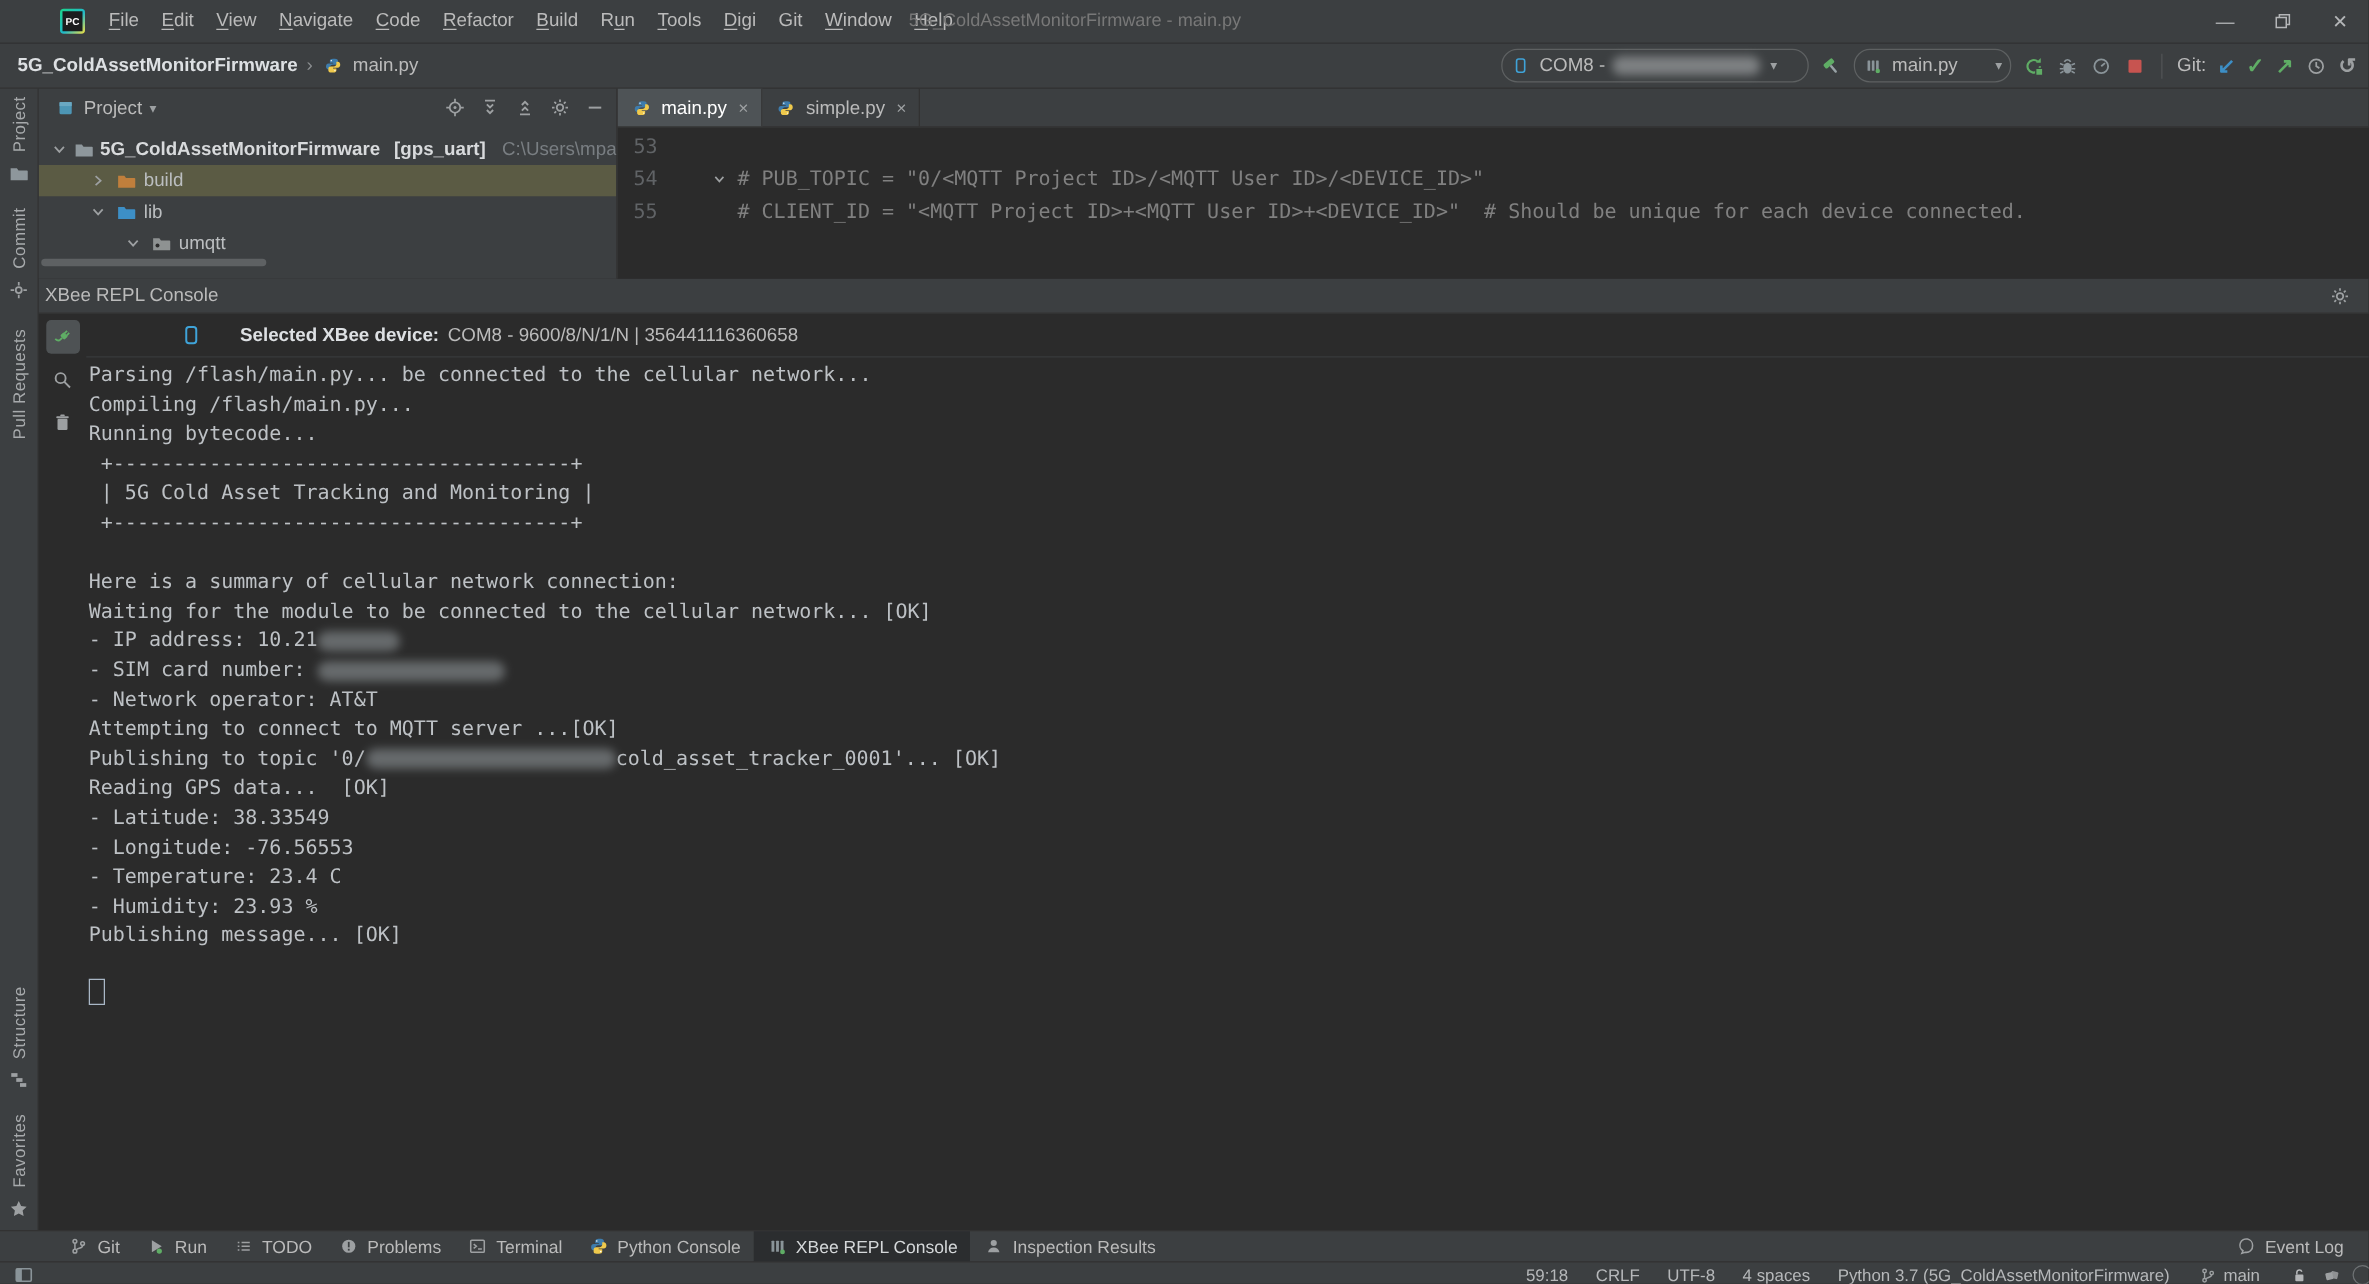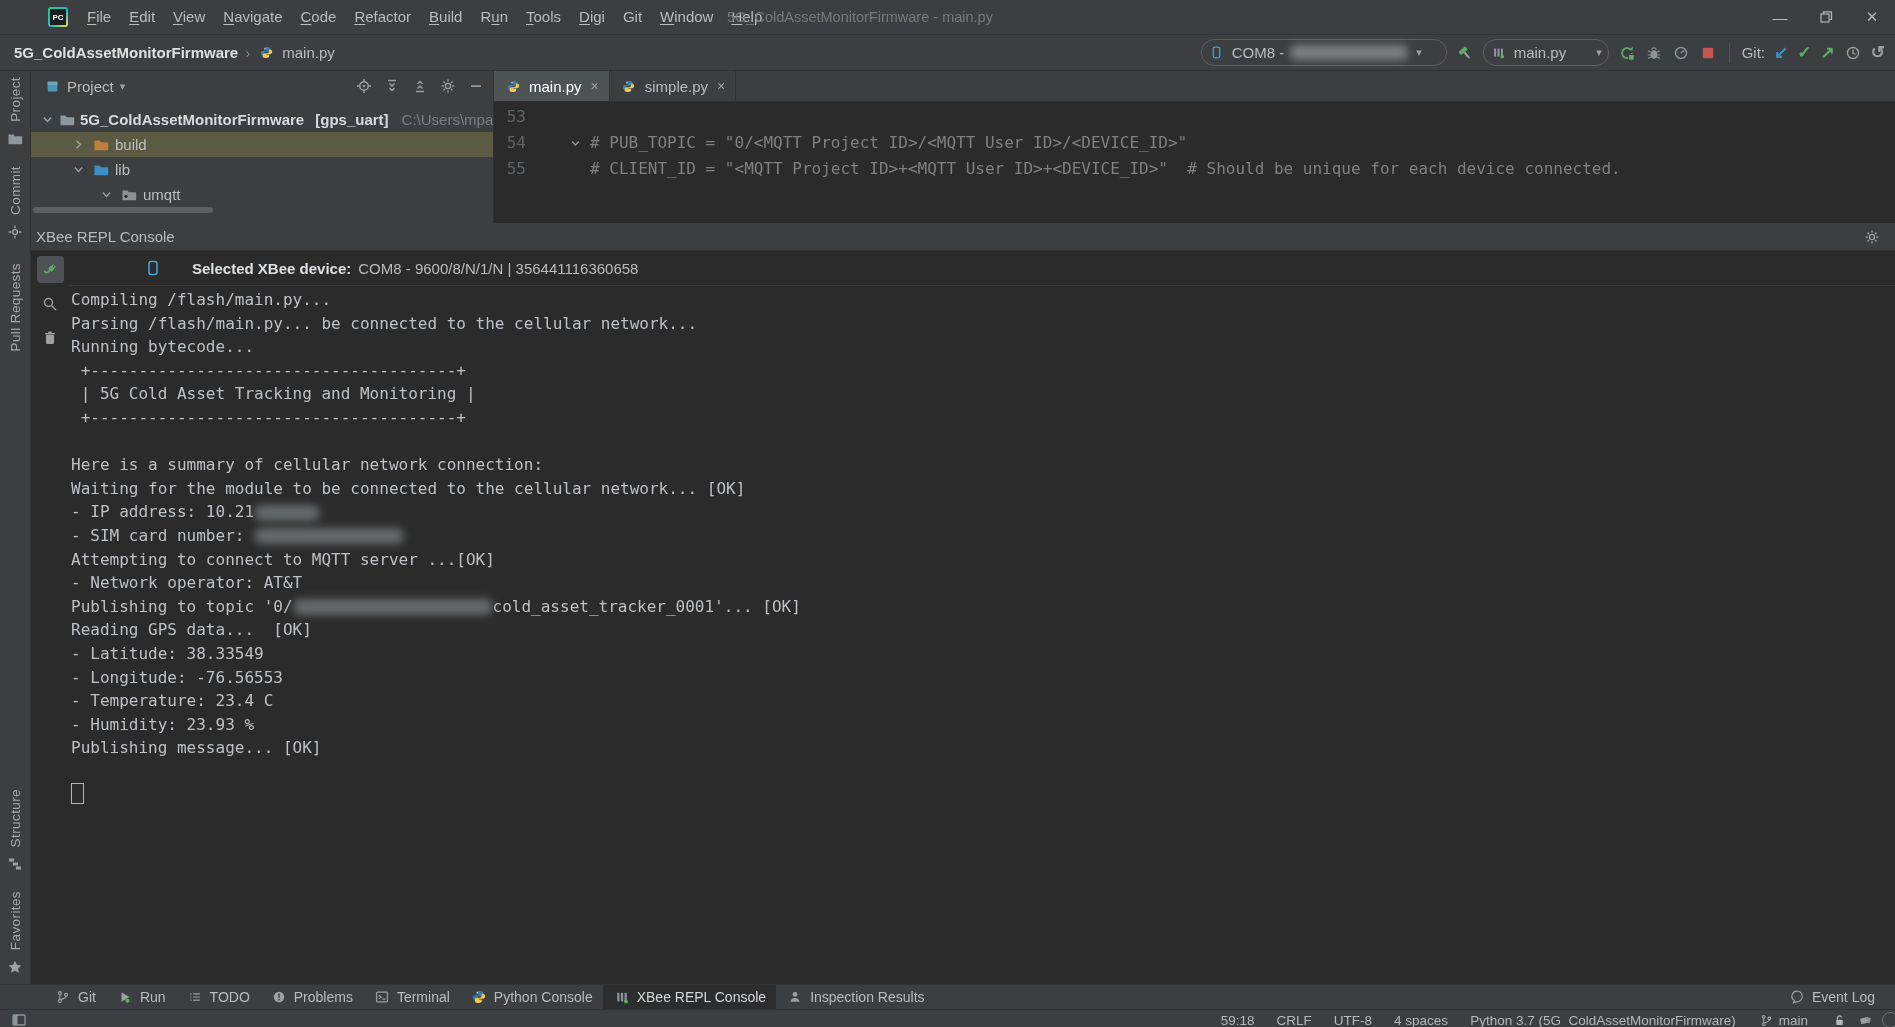--- a/index.html
+++ b/index.html
@@ -481,33 +481,33 @@
           <div class="device-row">
             <span class="ic">
                 <svg viewBox="0 0 16 16" fill="none" stroke="#3fa3d8" stroke-width="1.6">
                   <rect x="4" y="1.5" width="8" height="13" rx="2.2"></rect>
                 </svg>
               </span>
             <span class="bold">Selected XBee device:</span>
             <span>COM8 - 9600/8/N/1/N | 356441116360658</span>
           </div>
           <div class="console-output">
+              <div class="out-line">Parsing /flash/main.py... be connected to the cellular network...</div>
               <div class="out-line">Compiling /flash/main.py...</div>
-              <div class="out-line">Parsing /flash/main.py... be connected to the cellular network...</div>
               <div class="out-line">Running bytecode...</div>
               <div class="out-line"> +--------------------------------------+</div>
               <div class="out-line"> | 5G Cold Asset Tracking and Monitoring |</div>
               <div class="out-line"> +--------------------------------------+</div>
               <div class="out-line"></div>
               <div class="out-line">Here is a summary of cellular network connection:</div>
               <div class="out-line">Waiting for the module to be connected to the cellular network... [OK]</div>
               <div class="out-line">- IP address: 10.21<span class="redact" style="width: 66px;"></span></div>
               <div class="out-line">- SIM card number: <span class="redact" style="width: 150px;"></span></div>
+              <div class="out-line">- Network operator: AT&amp;T</div>
               <div class="out-line">Attempting to connect to MQTT server ...[OK]</div>
-              <div class="out-line">- Network operator: AT&amp;T</div>
               <div class="out-line">Publishing to topic '0/<span class="redact" style="width: 200px;"></span>cold_asset_tracker_0001'... [OK]</div>
               <div class="out-line">Reading GPS data...  [OK]</div>
               <div class="out-line">- Latitude: 38.33549</div>
               <div class="out-line">- Longitude: -76.56553</div>
               <div class="out-line">- Temperature: 23.4 C</div>
               <div class="out-line">- Humidity: 23.93 %</div>
               <div class="out-line">Publishing message... [OK]</div>
               <div class="out-line"></div>
               <div class="out-line"><span class="cursor-block"></span></div>
             </div>

